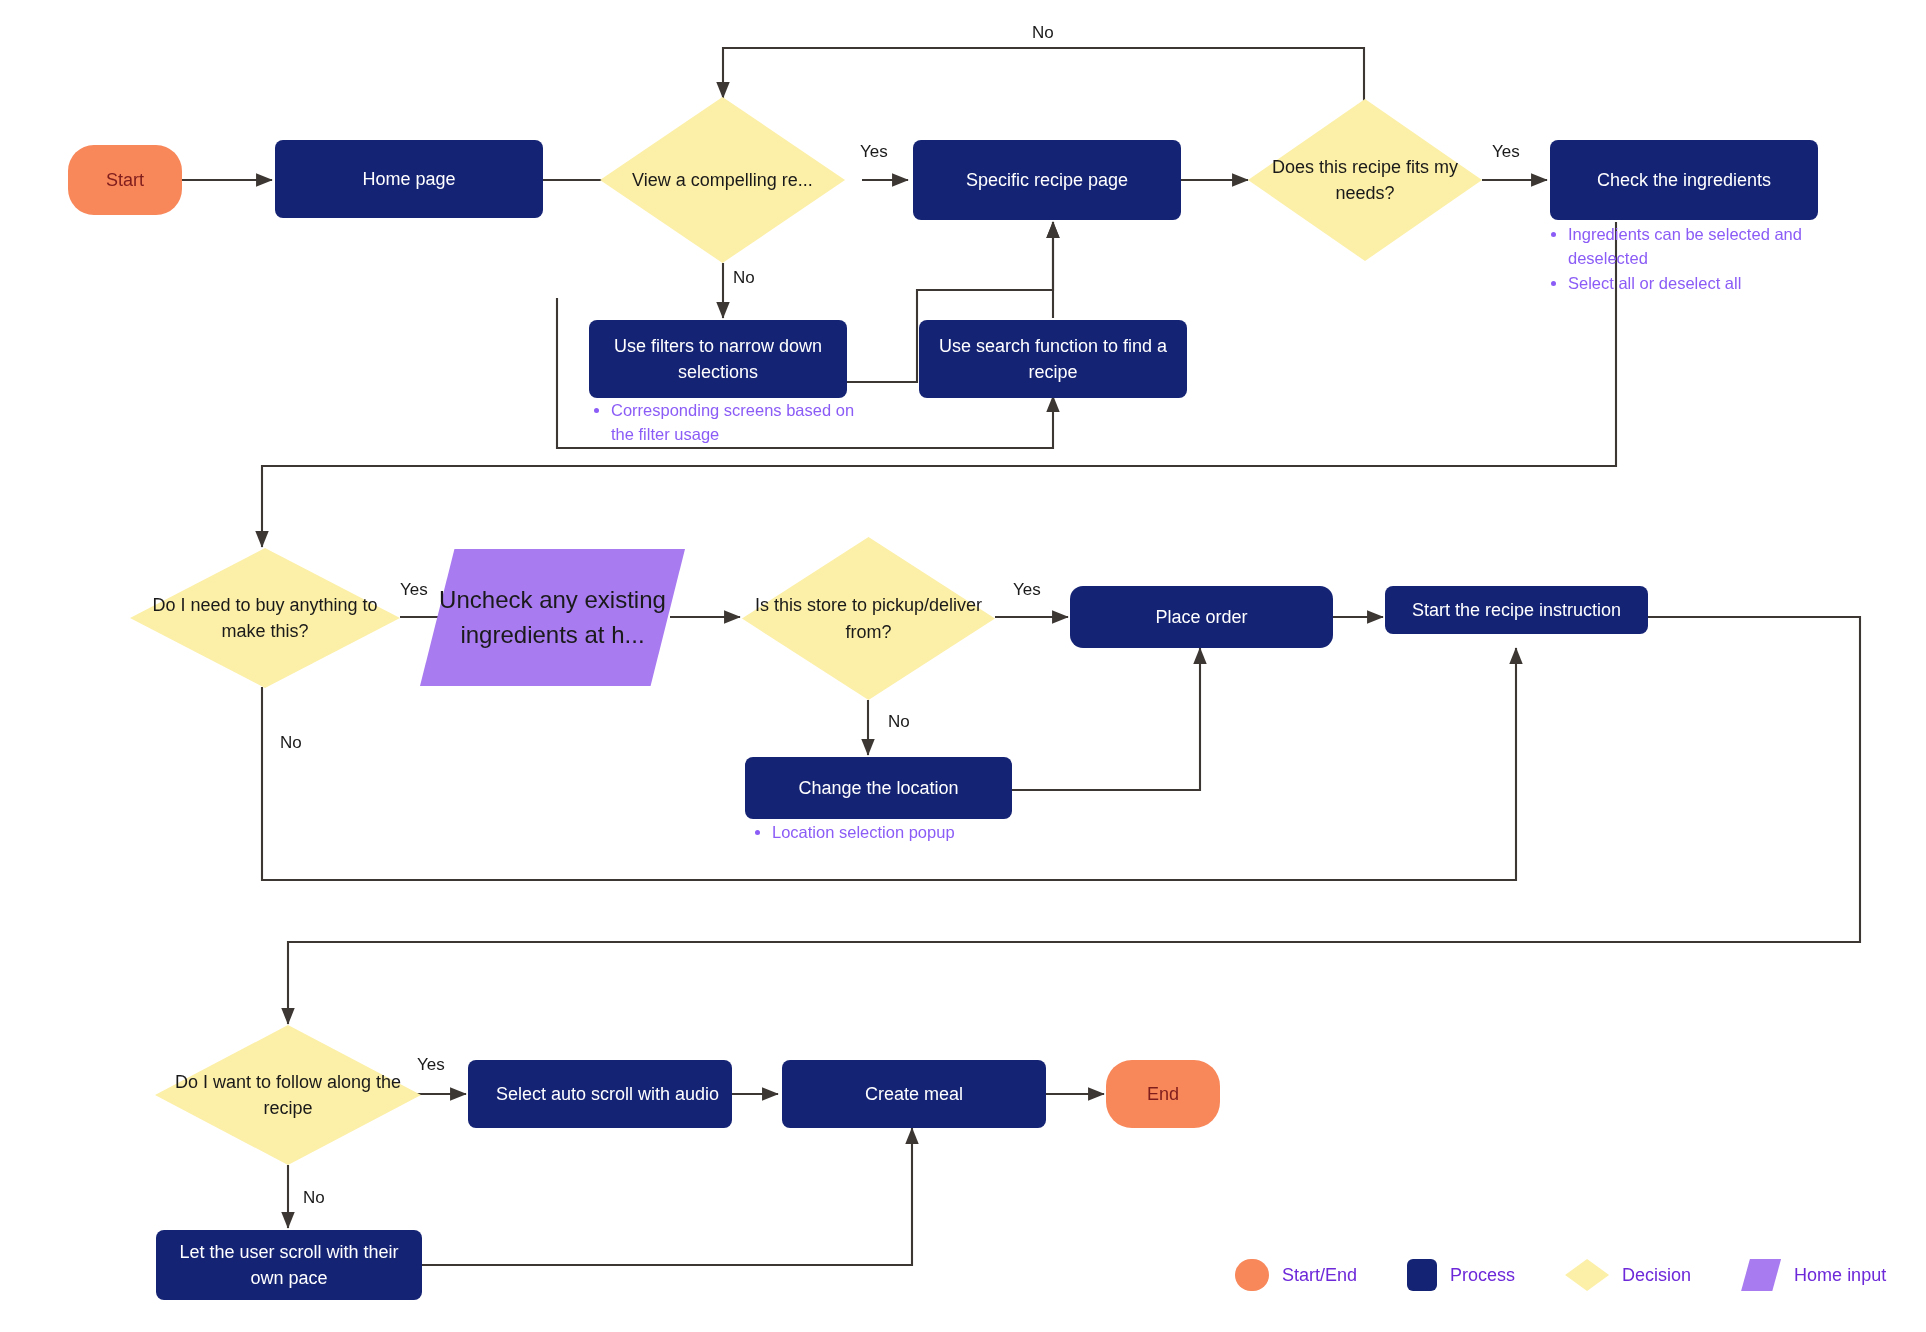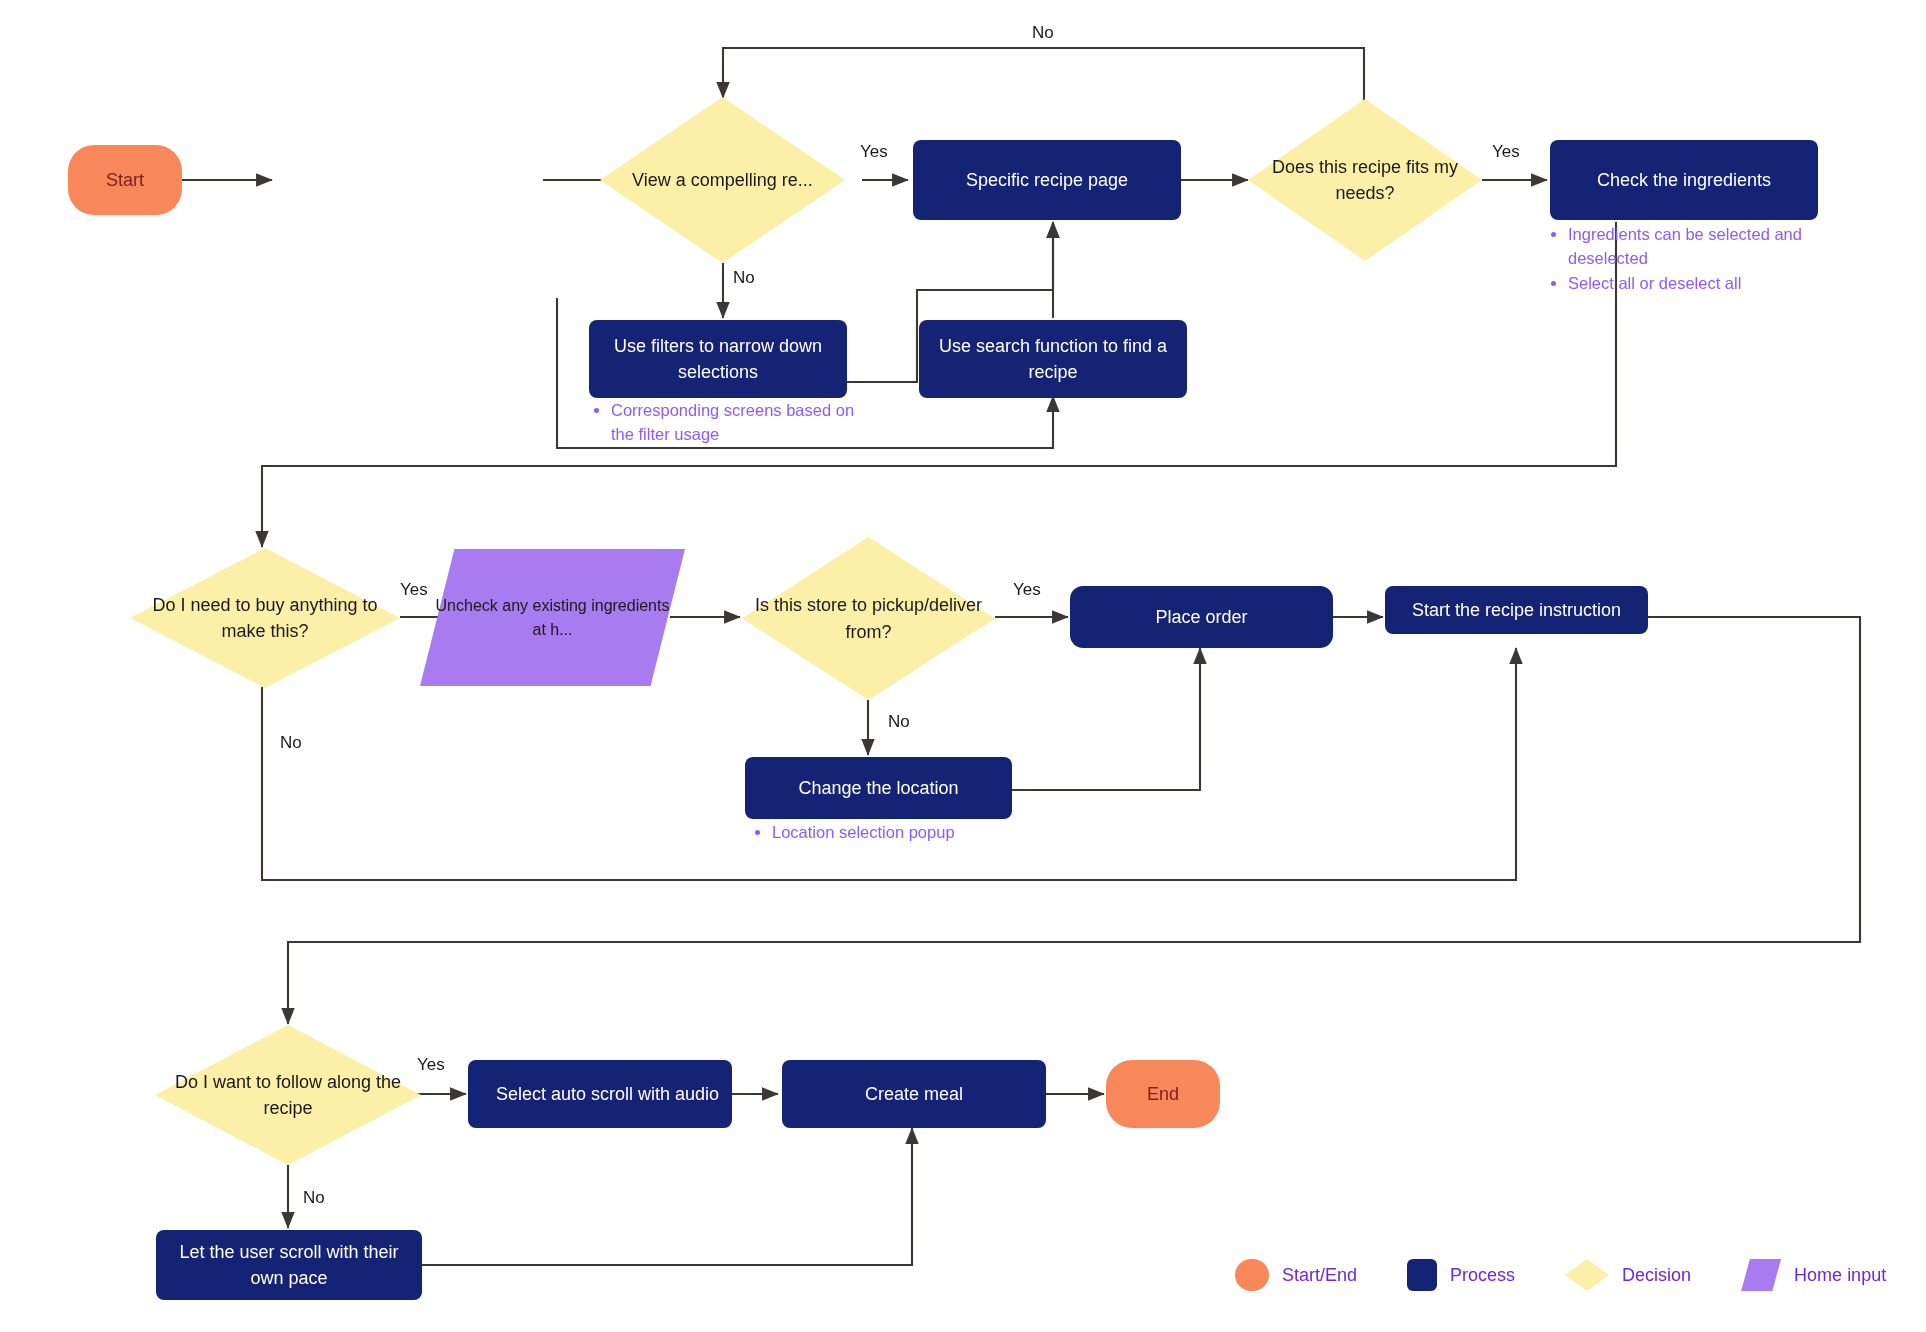--- a/index.html
+++ b/index.html
@@ -68,21 +68,21 @@
     clip-path: polygon(50% 0%, 100% 50%, 50% 100%, 0% 50%);
     z-index: 0;
   }
   .dec .cap {
     position: relative;
     z-index: 1;
   }
   
   .uin {
     color: #1a1a1a;
-    font-size: 16px;
+    font-size: 24px;
   }
   .uin .para {
     position: absolute;
     left: 0; top: 0; right: 0; bottom: 0;
     background: #A87BF0;
     clip-path: polygon(13% 0%, 100% 0%, 87% 100%, 0% 100%);
     z-index: 0;
   }
   .uin .cap {
     position: relative;
@@ -202,20 +202,23 @@
       <path d="M288,1165 L288,1228"></path>
 
       <path d="M422,1265 L912,1265 L912,1128"></path>
     </g>
   </svg>
 
   <div class="node term" style="left:68px; top:145px; width:114px; height:70px;">
     <span class="cap">Start</span>
   </div>
 
+  <div class="node proc" style="left:275px; top:140px; width:268px; height:78px;">
+    <span class="cap">Home page</span>
+  </div>
 
   <div class="node dec" style="left:600px; top:97px; width:245px; height:166px;">
     <span class="diamond"></span>
     <span class="cap">View a compelling re...</span>
   </div>
 
   <div class="node proc" style="left:913px; top:140px; width:268px; height:80px;">
     <span class="cap">Specific recipe page</span>
   </div>
 

